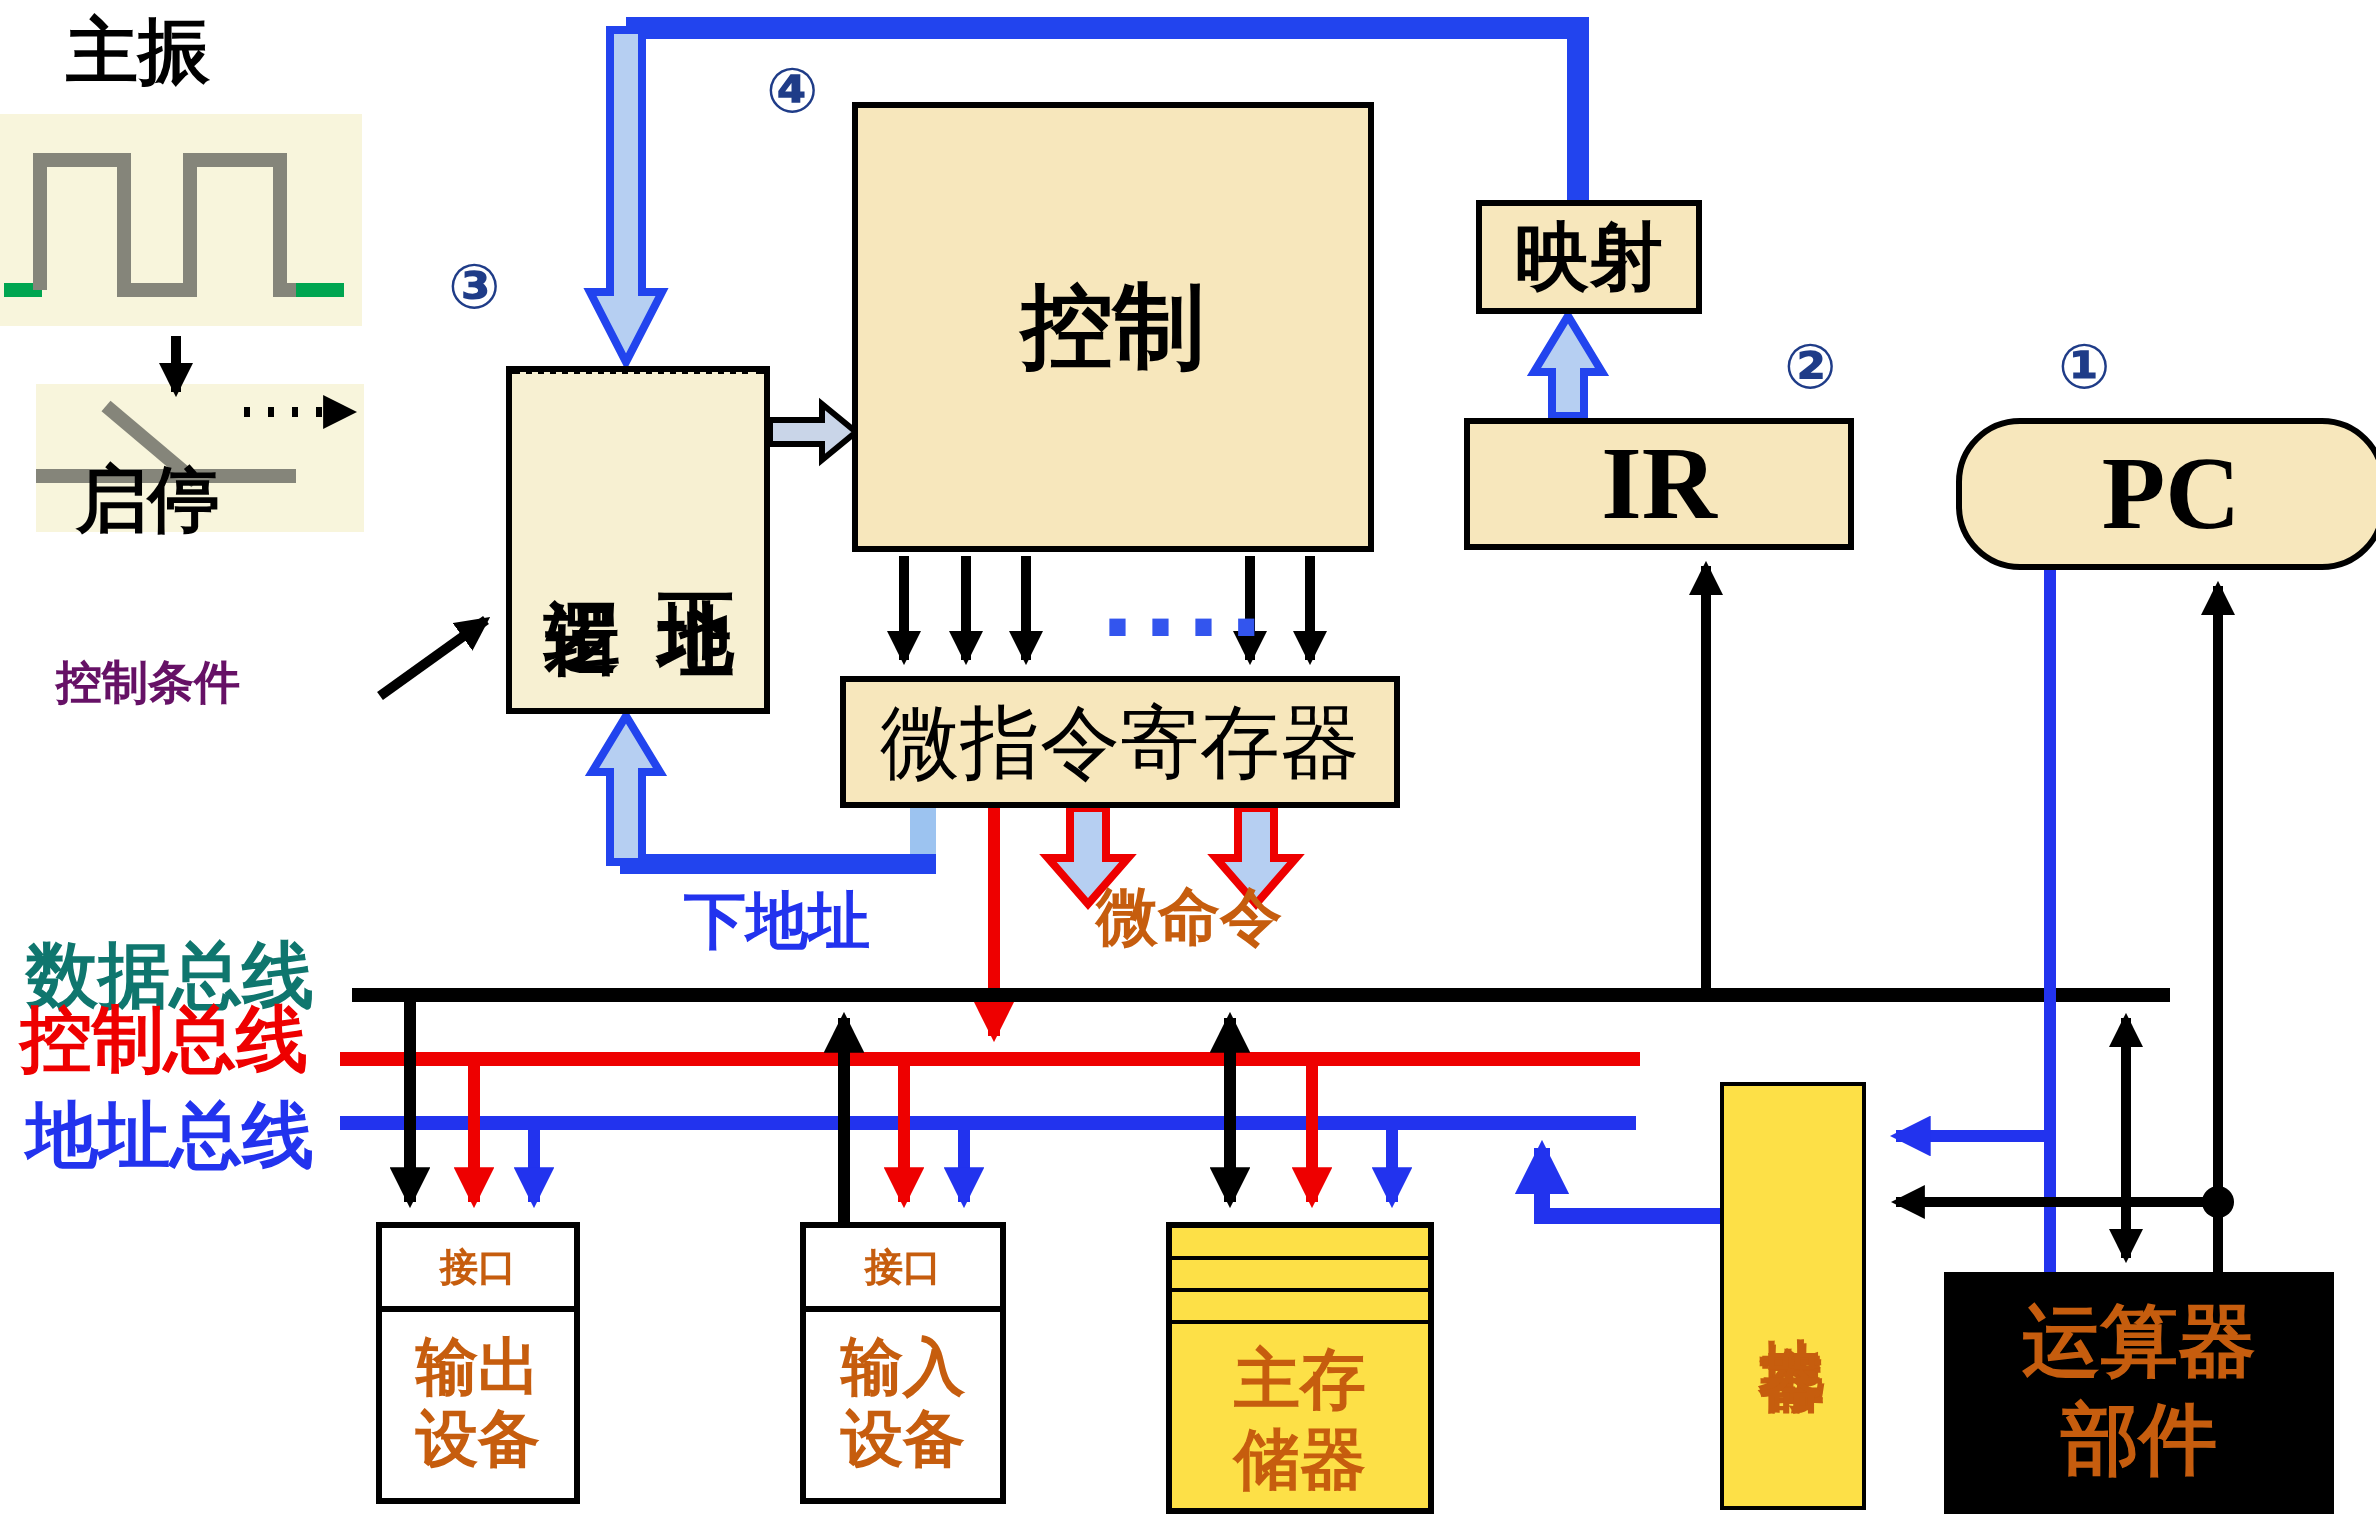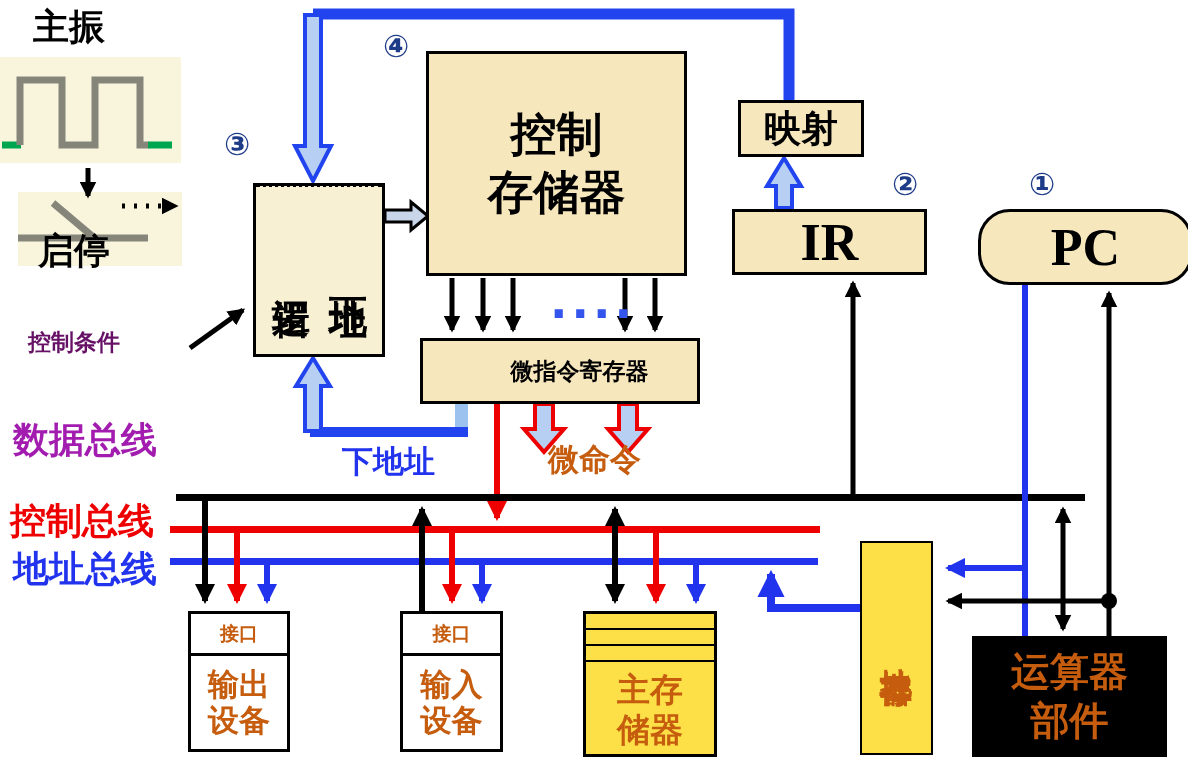--- a/index.html
+++ b/index.html
@@ -6,21 +6,21 @@
   .stage{position:relative;width:1188px;height:769px;background:#ffffff;overflow:hidden;
          font-family:"DejaVu Sans",sans-serif;}
   .stage *{box-sizing:border-box;}
   svg.wires{position:absolute;left:0;top:0;width:1188px;height:769px;z-index:1;}
   .box{position:absolute;z-index:2;border:3px solid #000;background:#F7E7BC;
        display:flex;align-items:center;justify-content:center;text-align:center;color:#000;}
   .box.white{background:#fde047;}
   .lbl{position:absolute;z-index:3;white-space:nowrap;font-weight:bold;color:#000;line-height:1.05;}
   .cjk-xl{font-size:46px;line-height:1.24;font-weight:bold;}
   .cjk-l{font-size:38px;font-weight:bold;}
-  .cjk-m{font-size:23px;font-weight:bold;padding-left:39px;}
+  .cjk-m{font-size:40px;font-weight:normal;}
   .orange{color:#C65D0E;}
   .serif{font-family:"Liberation Serif",serif;font-size:52px;font-weight:bold;}
   .num{color:#1F3C88;font-size:31px;font-weight:bold;z-index:3;position:absolute;}
   .vert{writing-mode:vertical-rl;text-orientation:upright;letter-spacing:2px;}
   
   .seq{display:flex;flex-direction:row-reverse;align-items:center;justify-content:center;gap:6px;
        background:#F7F0D2;}
   .seq::before{content:"";position:absolute;left:0;right:0;top:-2px;border-top:3px dotted #000;}
   
   .iface{flex-direction:column;justify-content:flex-start;background:#fff;}
@@ -137,33 +137,32 @@
       <line x1="1109" y1="637" x2="1109" y2="293" marker-end="url(#mB)"></line>
       <line x1="1109" y1="601" x2="948" y2="601" marker-end="url(#mB)"></line>
       <circle cx="1109" cy="601" r="8" fill="#000" stroke="none"></circle>
     </g>
 
     <line x1="1063" y1="509" x2="1063" y2="629" stroke="#000" stroke-width="5" marker-start="url(#mB)" marker-end="url(#mB)"></line>
   </svg>
 
   <div class="box cjk-xl" style="left:426px;top:51px;width:261px;height:225px;flex-direction:column;">
     <div>控制</div>
-    <div>存储器</div>
   </div>
 
   <div class="box seq cjk-l" style="left:253px;top:183px;width:132px;height:174px;">
     <span class="vert">下地址</span>
     <span class="vert">逻辑</span>
   </div>
 
   <div class="box cjk-m" style="left:420px;top:338px;width:280px;height:66px;">
     <span>微指令寄存器</span>
   </div>
 
-  <div class="box" style="left:738px;top:100px;width:126px;height:57px;font-size:37px;font-weight:bold;">
+  <div class="box" style="left:738px;top:100px;width:113px;height:57px;font-size:37px;font-weight:bold;">
     <span>映射</span>
   </div>
 
   <div class="box serif" style="left:732px;top:209px;width:195px;height:66px;">
     <span>IR</span>
   </div>
 
   <div class="box serif" style="left:978px;top:209px;width:215px;height:76px;border-radius:32px;">
     <span>PC</span>
   </div>
@@ -200,21 +199,21 @@
 
   <div class="box orange" style="left:972px;top:636px;width:195px;height:121px;background:#000000;flex-direction:column;font-size:39px;font-weight:bold;line-height:1.25;">
     <div>运算器</div>
     <div>部件</div>
   </div>
 
   <div class="lbl" style="left:33px;top:8px;font-size:36px;">主振</div>
   <div class="lbl" style="left:38px;top:232px;font-size:36px;">启停</div>
   <div class="lbl" style="left:28px;top:330px;font-size:23px;color:#661166;">控制条件</div>
 
-  <div class="lbl" style="left:13px;top:421px;font-size:36px;color:#a21caf;">数据总线</div>
+  <div class="lbl" style="left:13px;top:470px;font-size:36px;color:#0f766e;">数据总线</div>
   <div class="lbl" style="left:10px;top:502px;font-size:36px;color:#EE0000;">控制总线</div>
   <div class="lbl" style="left:13px;top:550px;font-size:36px;color:#2233EE;">地址总线</div>
 
   <div class="lbl" style="left:342px;top:445px;font-size:31px;color:#2233EE;">下地址</div>
   <div class="lbl" style="left:548px;top:443px;font-size:31px;color:#C65D0E;">微命令</div>
   <div class="lbl" style="left:550px;top:278px;font-size:46px;letter-spacing:4px;color:#3355EE;">....</div>
 
   <div class="num" style="left:383px;top:28px;">④</div>
   <div class="num" style="left:224px;top:126px;">③</div>
   <div class="num" style="left:892px;top:166px;">②</div>

